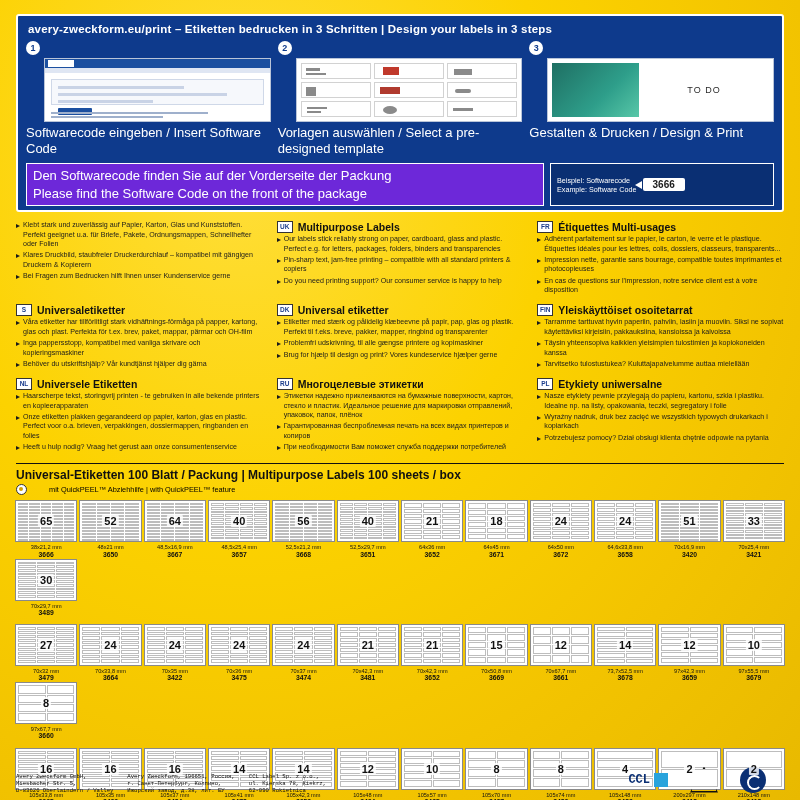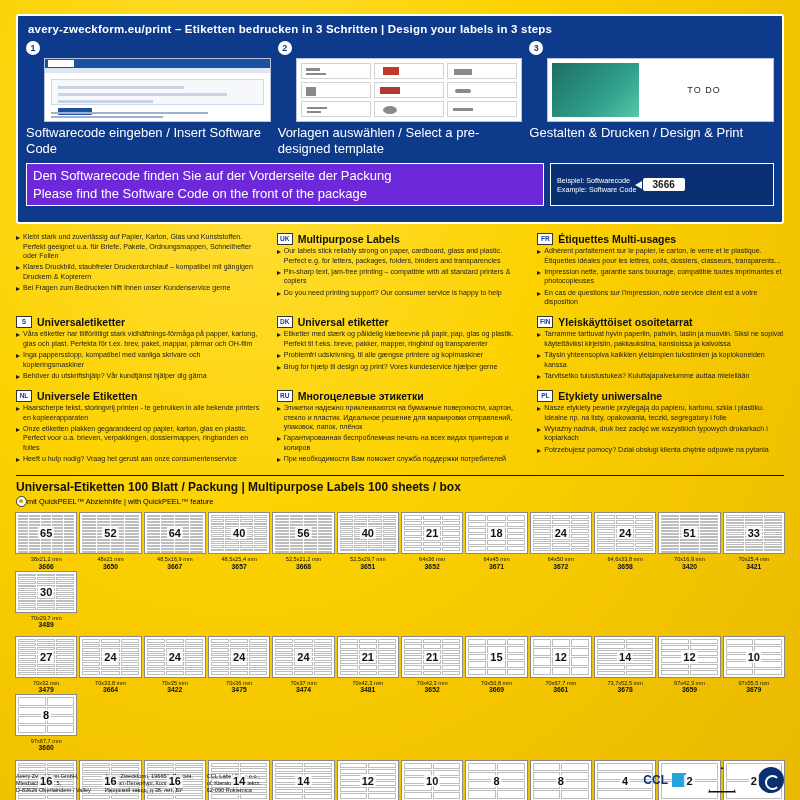--- a/index.html
+++ b/index.html
@@ -15,21 +15,21 @@
     background:
       radial-gradient(ellipse at 30% 20%, #ffdf3c 0%, #fcd200 40%, #f3c400 70%, #e8b900 100%);
     box-sizing:border-box;
     padding:14px 16px 8px 16px;
   }
   
   .banner{
     background:#0e3a8c;
     border:2px solid #ffffff;
     border-radius:3px;
-    padding:6px 8px 16px 8px;
+    padding:6px 8px 4px 8px;
     color:#fff;
   }
   .banner-title{
     font-size:11.5px;
     font-weight:bold;
     letter-spacing:.2px;
     margin:1px 0 6px 2px;
   }
   .steps{
     display:flex;gap:7px;
@@ -113,21 +113,21 @@
     width:0;height:0;border-left:4px solid #1b1b1b;
     border-top:2.5px solid transparent;border-bottom:2.5px solid transparent;
   }
   
   .prod{
     margin-top:9px;
     border-top:1px solid #111;
     padding-top:4px;
   }
   .prod-title{font-size:12px;font-weight:bold;color:#111;}
-  .prod-sub{font-size:7.4px;margin:2px 0 5px 0;display:flex;align-items:center;gap:0;}
+  .prod-sub{font-size:7.4px;margin:2px 0 5px 0;display:flex;align-items:center;gap:22px;}
   .qp{width:9px;height:9px;border-radius:50%;background:#ffffff;border:1px solid #333;display:inline-block;position:relative;}
   .qp:after{content:"";position:absolute;left:2px;top:2px;width:4px;height:4px;border-radius:50%;background:#d4a200;}
   .grid-rows{display:flex;flex-direction:column;gap:7px;}
   .grid-row{display:grid;grid-template-columns:repeat(12,1fr);column-gap:4px;}
   .cell{display:flex;flex-direction:column;align-items:center;}
   .thumb{
     width:100%;height:40px;background:#ffffff;border:1px solid #8a8a8a;
     position:relative;overflow:hidden;
   }
   .thumb .count{
@@ -152,22 +152,22 @@
     display:flex;align-items:center;gap:22px;margin-left:auto;
   }
   .arrow-circle{
     width:26px;height:26px;border-radius:50%;background:#0a2f73;position:relative;
   }
   .arrow-circle:after{
     content:"";position:absolute;left:7px;top:8px;width:11px;height:11px;
     border:2px solid #fff;border-radius:50%;border-right-color:transparent;
   }
   .bottom-strip{
-    position:absolute;left:16px;right:16px;bottom:6px;
-    display:flex;align-items:flex-start;
+    position:absolute;left:16px;right:34px;bottom:6px;
+    display:flex;align-items:flex-start;font-family:Liberation Mono, monospace;
   }
 </style>
 </head>
 <body>
 
 <div class="page">
 
   <div class="banner">
     <div class="banner-title">avery-zweckform.eu/print – Etiketten bedrucken in 3 Schritten | Design your labels in 3 steps</div>
 

